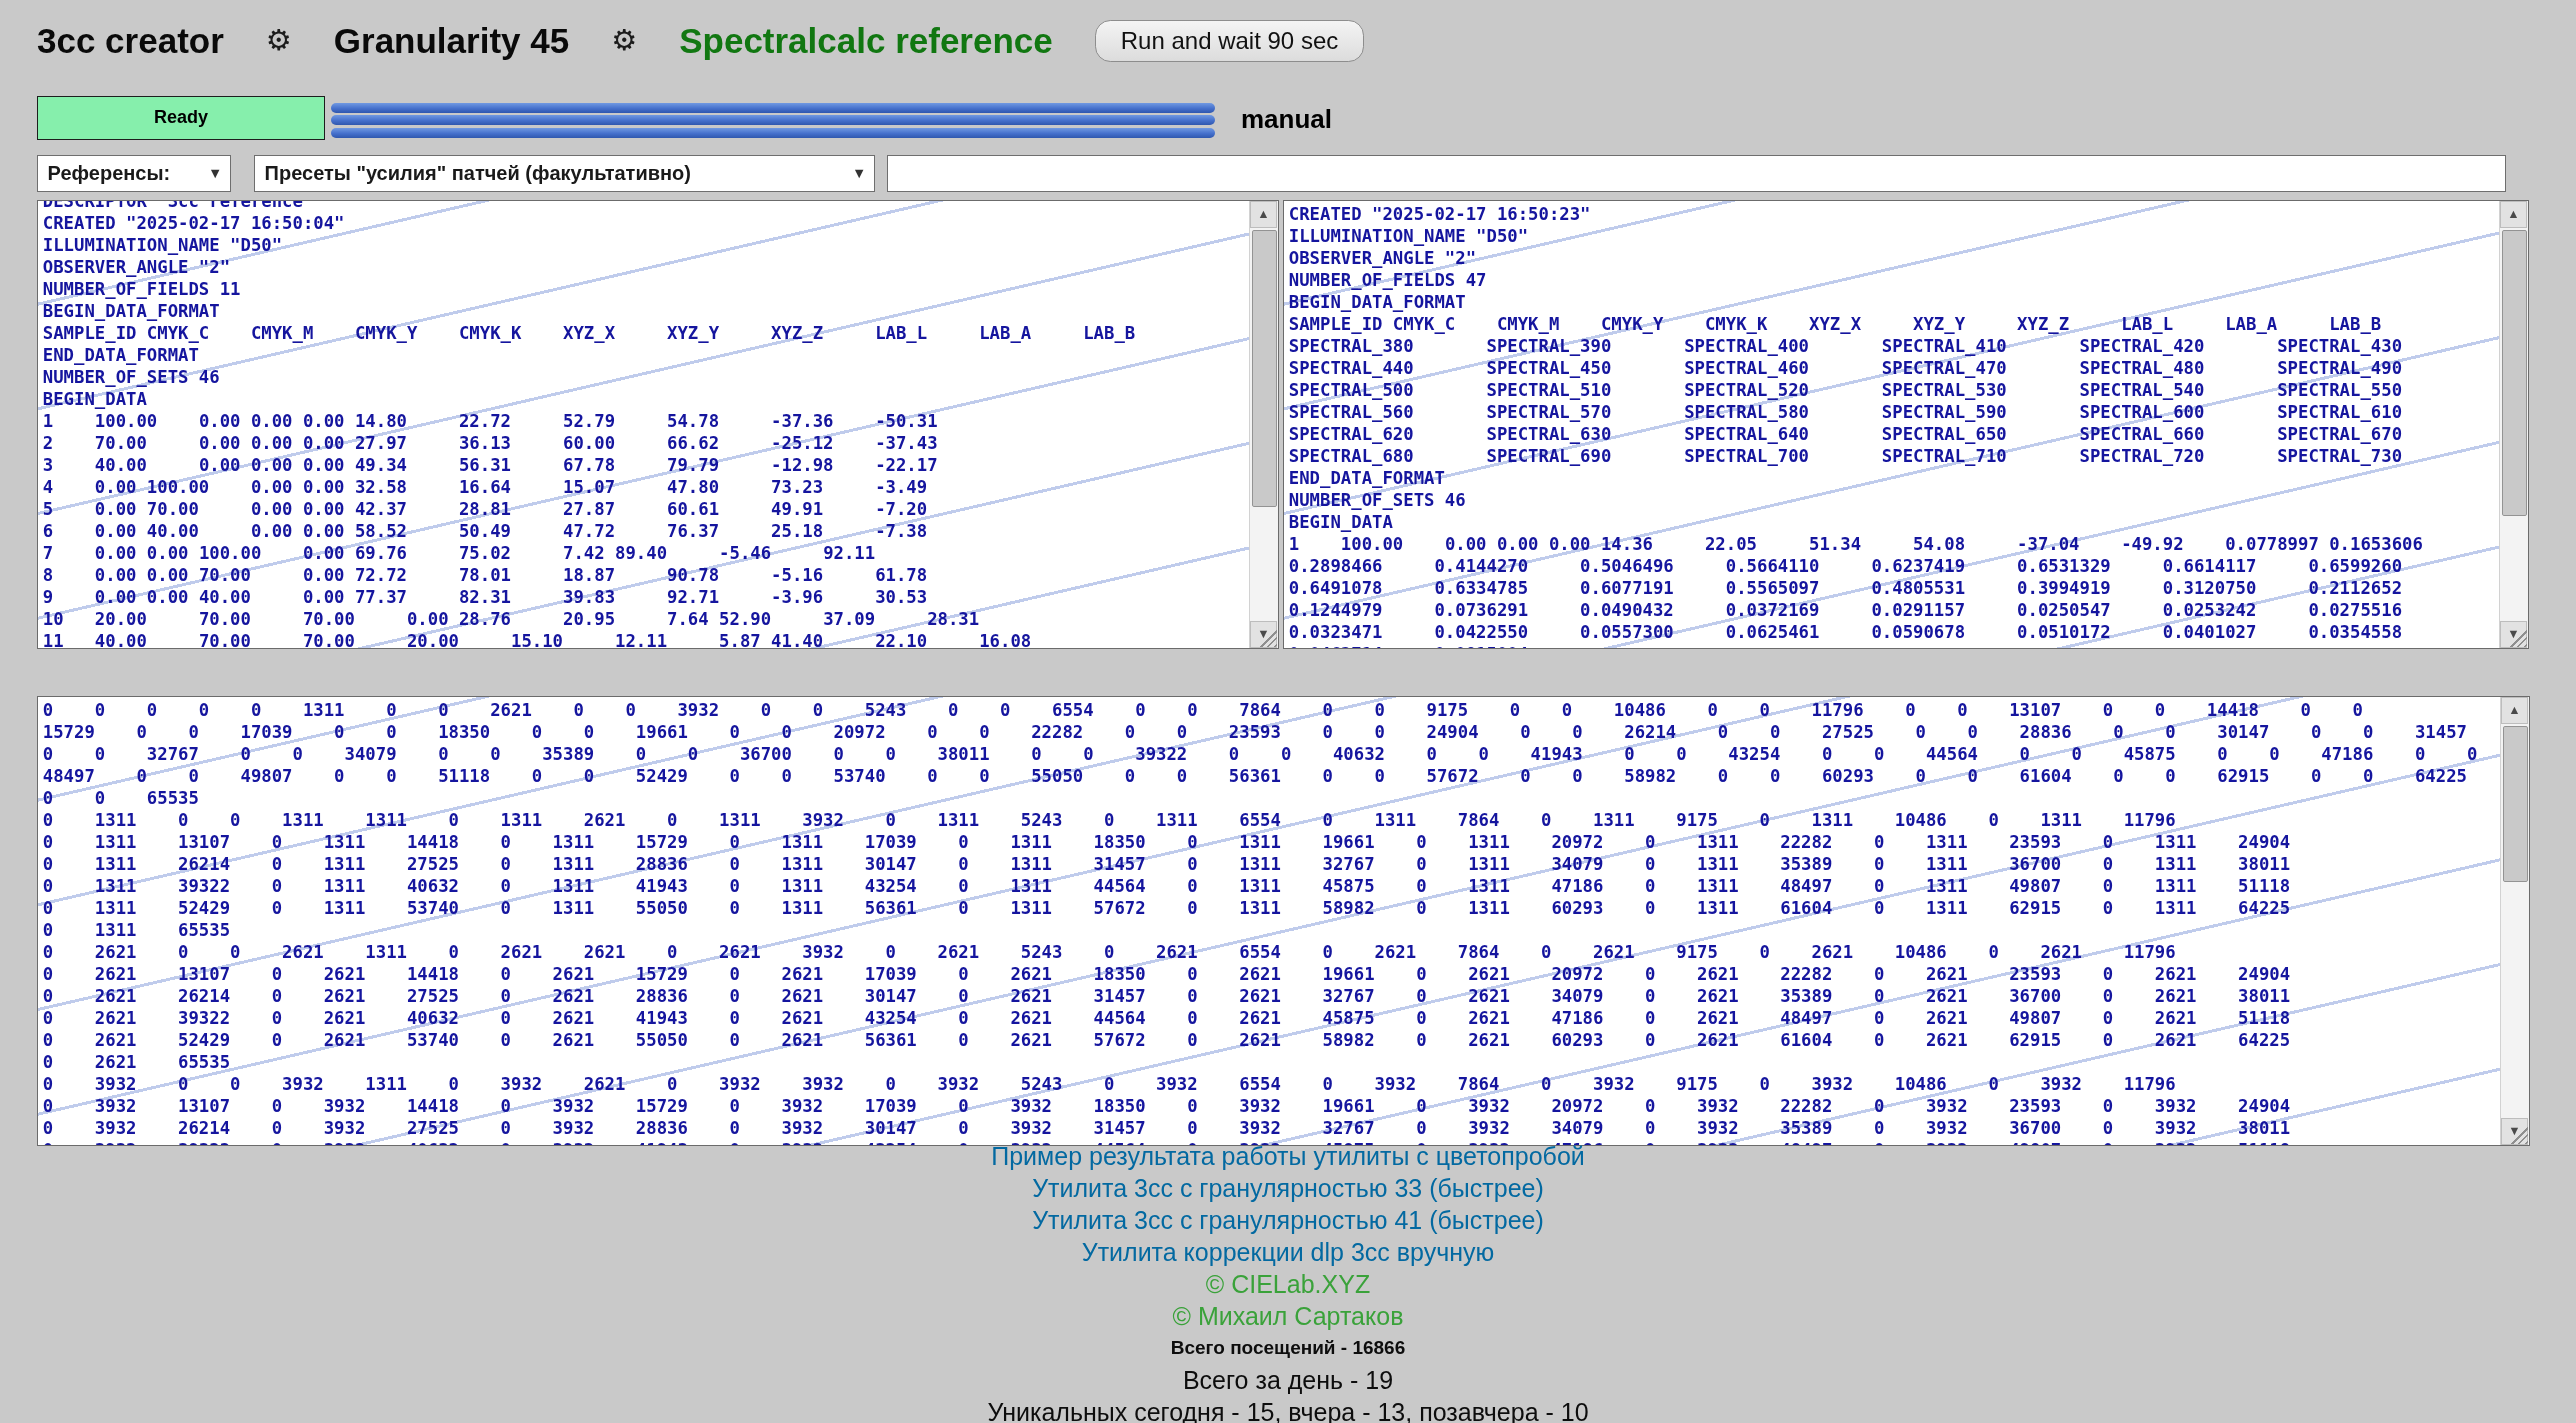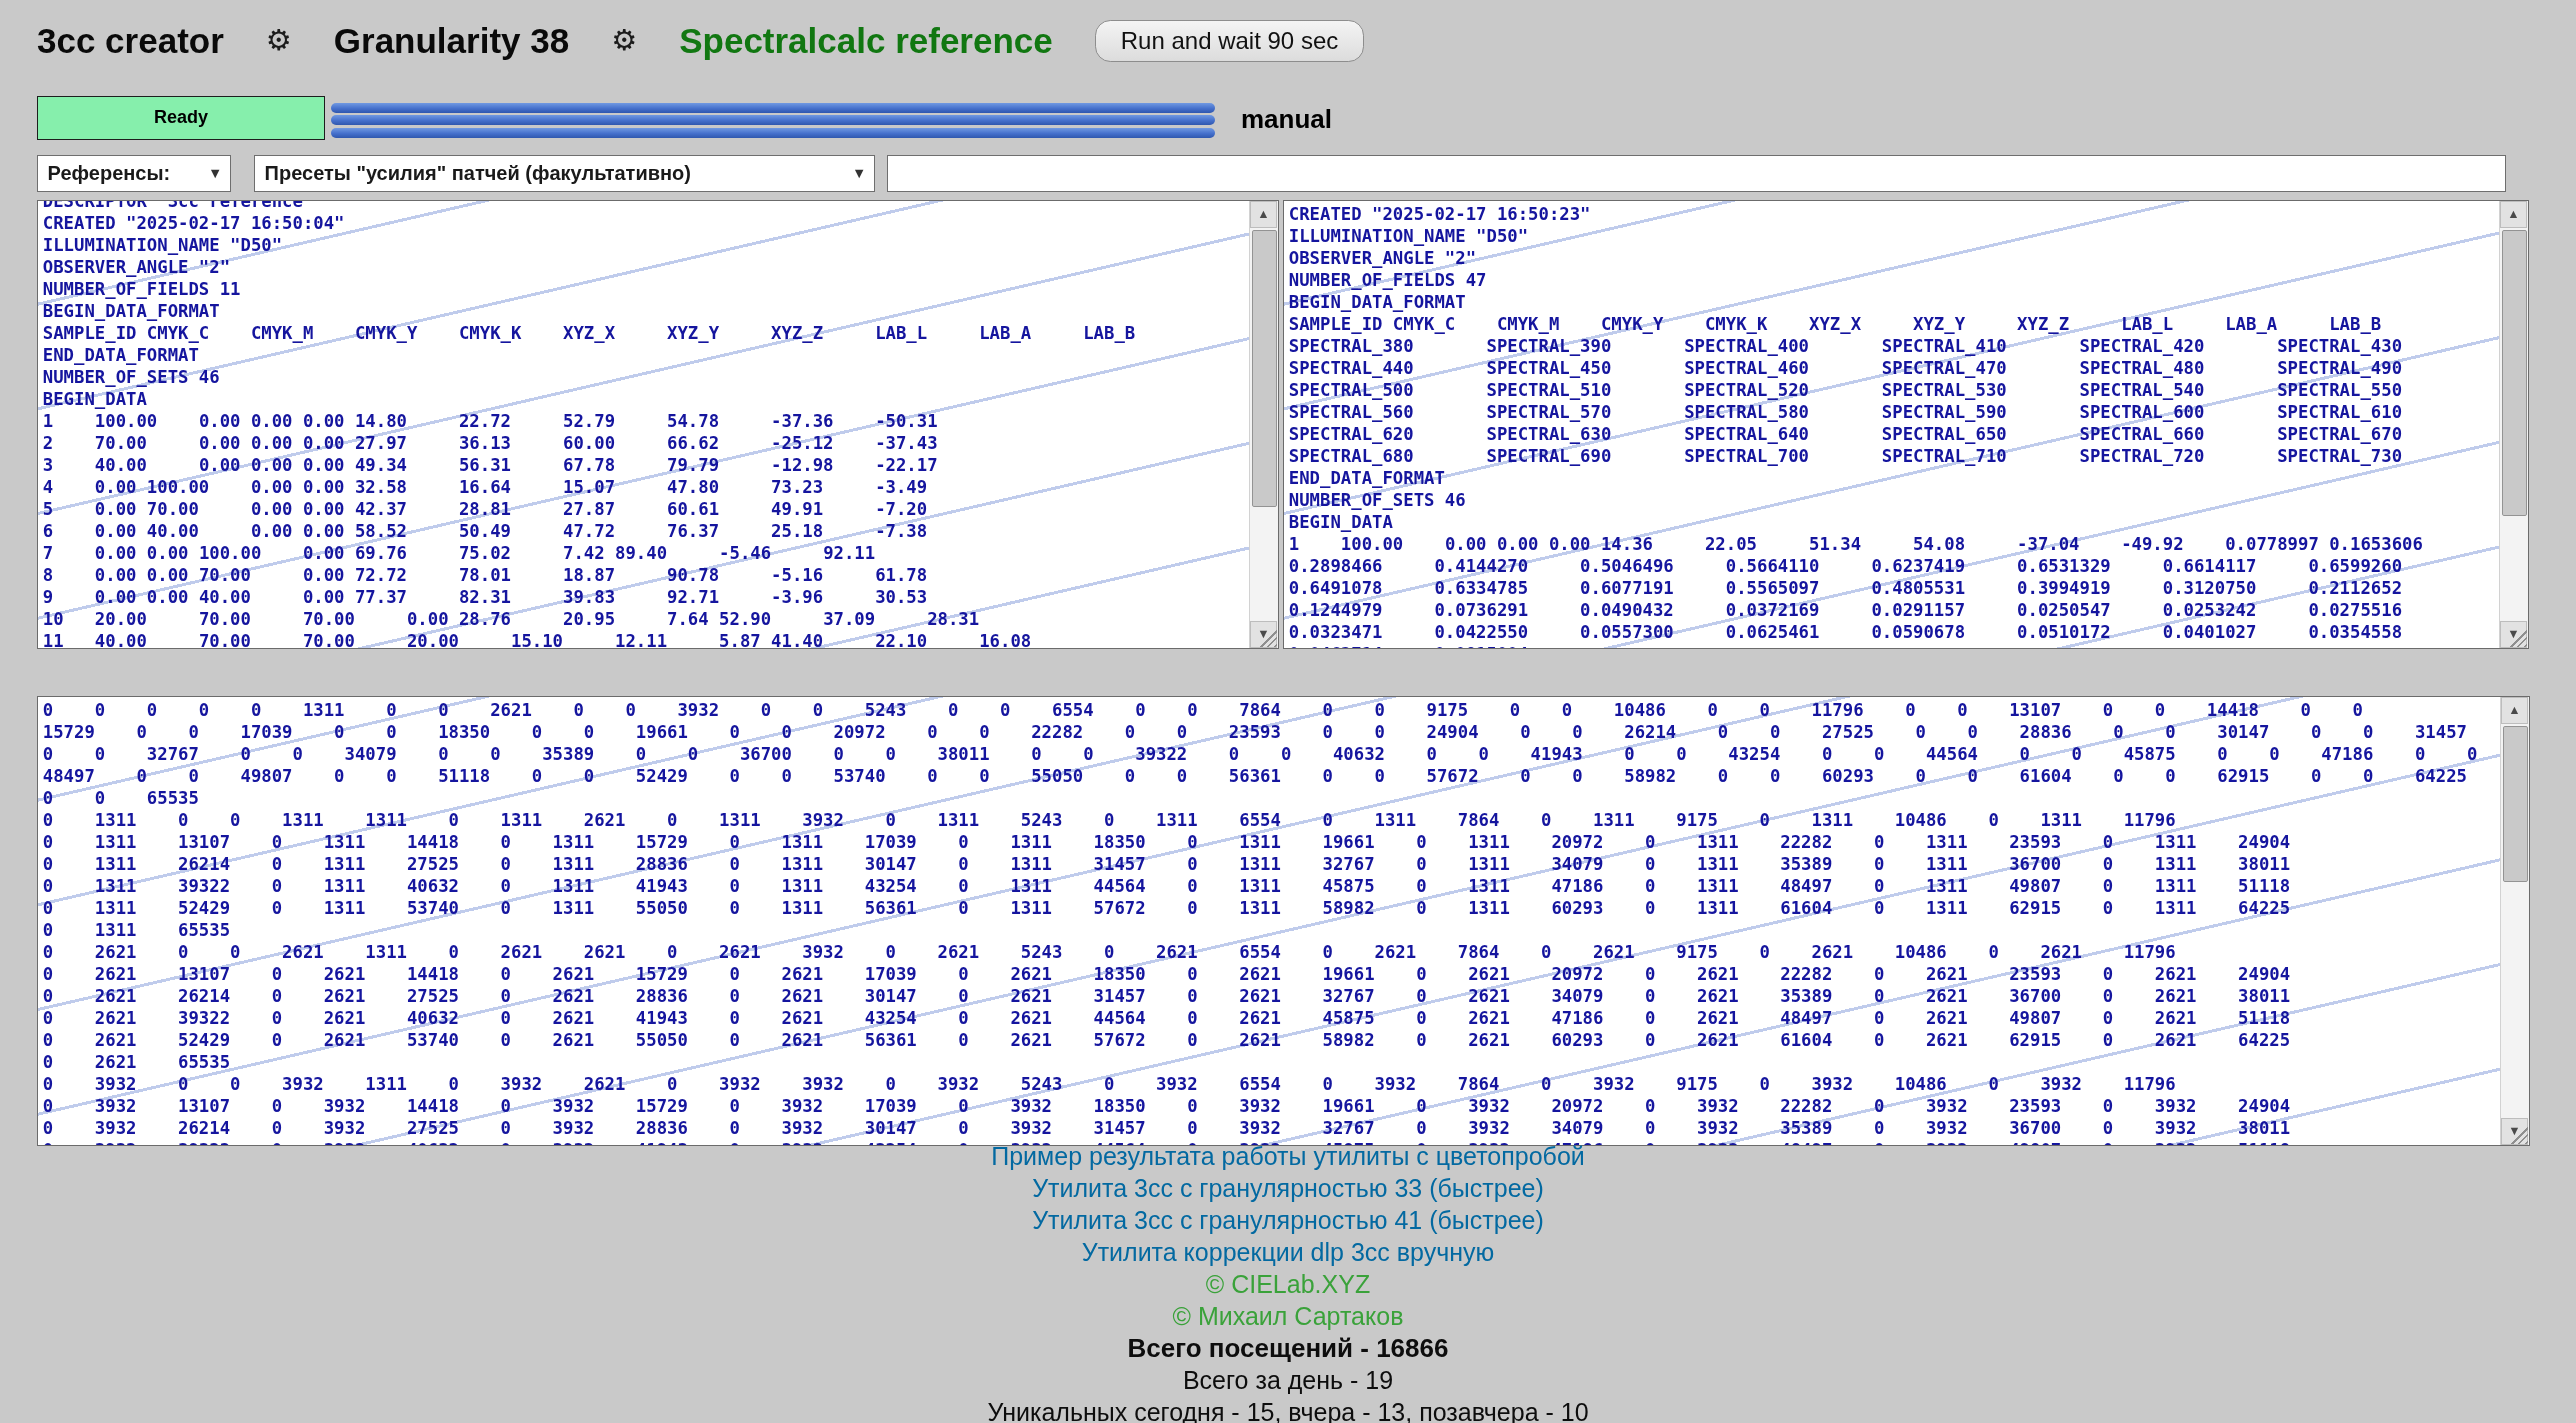--- a/index.html
+++ b/index.html
@@ -52,31 +52,31 @@
   .sb-thumb{position:absolute;left:1.9px;width:23px;background:#c9c9c9;border:1px solid #939393;border-radius:1.9px;cursor:pointer;}
   .grip{position:absolute;right:1px;bottom:1px;width:21px;height:21px;z-index:3;
         background:repeating-linear-gradient(135deg,transparent 0 2.9px,#8f8f8f 2.9px 4.8px);
         clip-path:polygon(100% 0,100% 100%,0 100%);cursor:nwse-resize;}
 
   
   .footer{position:absolute;top:1140px;left:0;width:2576px;text-align:center;font-size:25px;line-height:32px;}
   .f-link{color:#0369a1;cursor:pointer;}
   .f-green{color:#3aa23a;cursor:pointer;}
   .f-stat{color:#0d0d0d;}
-  .f-stat.bold{font-weight:bold;font-size:26px;}
+  .f-stat.bold{font-weight:bold;font-size:19px;}
 </style>
 </head>
 <body>
 
 <div id="app">
 
   <div class="header-row">
     <span class="app-title">3cc creator</span>
     <span class="gear">⚙</span>
-    <span class="app-title">Granularity 38</span>
+    <span class="app-title">Granularity 45</span>
     <span class="gear">⚙</span>
     <span class="title-green">Spectralcalc reference</span>
     <button class="run-btn">Run and wait 90 sec</button>
   </div>
 
   <div class="ready-box">Ready</div>
   <div class="bars">
     <div class="bar"></div>
     <div class="bar"></div>
     <div class="bar"></div>

